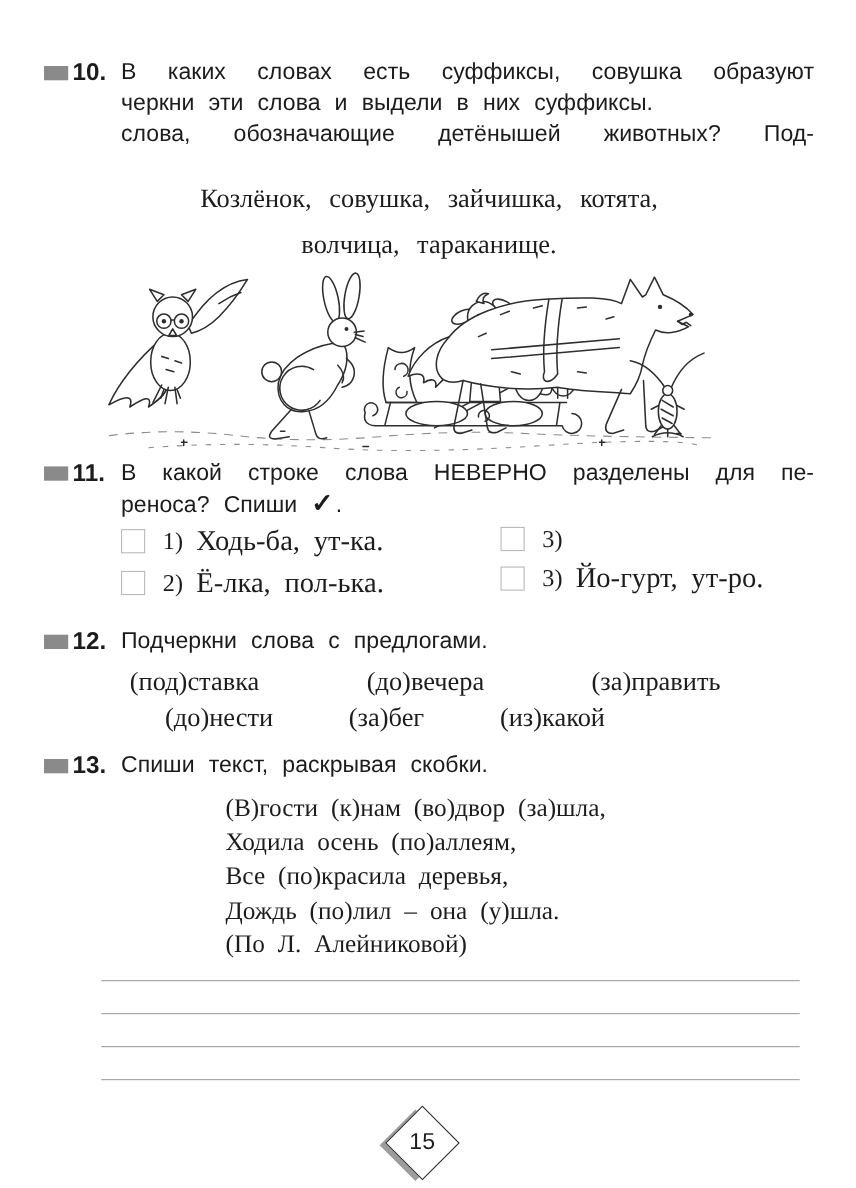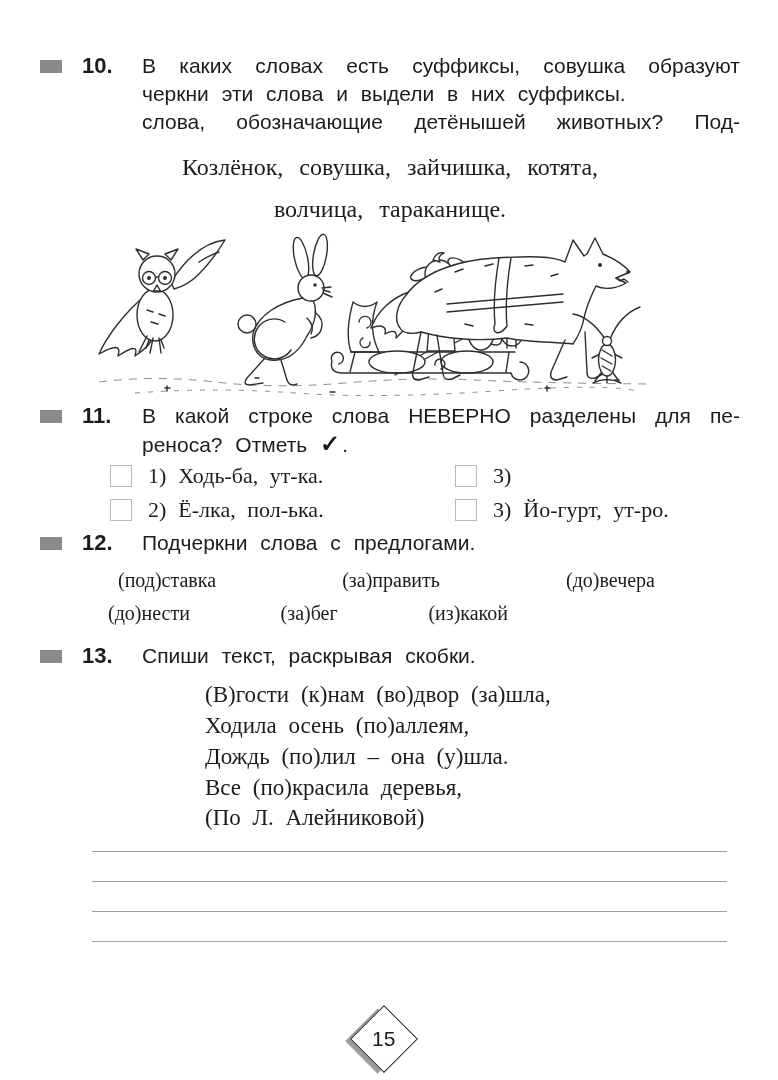--- a/index.html
+++ b/index.html
@@ -4,48 +4,48 @@
 <style>
   html,body{margin:0;padding:0;}
   body{
     width:778px;height:1080px;position:relative;overflow:hidden;
     background:#ffffff;color:#1c1c1c;
     font-family:"Liberation Sans",sans-serif;
   }
   .content{position:absolute;left:40px;top:52px;width:700px;}
 
   
-  .task-head{display:flex;align-items:flex-start;gap:16px;}
+  .task-head{display:flex;align-items:flex-start;}
   .marker{flex:0 0 22px;height:13px;background:#8a8a8a;margin-top:8px;}
   .task-num{flex:0 0 40px;margin-left:4px;font-weight:bold;font-size:22px;line-height:28px;}
   .task-body{flex:1;margin-left:4px;font-size:21px;line-height:28px;}
   .iline{word-spacing:7px;}
   .iline.full{text-align:justify;text-align-last:justify;word-spacing:normal;}
 
   
-  .wordlist{margin-top:10px;text-align:center;font-family:"Liberation Serif",serif;
+  .wordlist{margin-top:24px;text-align:center;font-family:"Liberation Serif",serif;
             font-size:24px;line-height:42px;word-spacing:10px;}
 
   
   .illus{margin:2px 0 0 55px;display:block;}
 
   
   .options{margin:4px 0 0 70px;display:flex;}
   .opt-col{display:flex;flex-direction:column;gap:8px;}
   .opt-col.left{width:345px;}
   .option{display:flex;align-items:center;}
   .checkbox{flex:0 0 20px;height:20px;border:1px solid #b9b9b9;background:#fff;margin-right:16px;}
   .opt-label{font-family:"Liberation Serif",serif;font-size:22px;margin-right:12px;}
-  .opt-text{font-family:"Liberation Serif",serif;font-size:22px;word-spacing:6px;}
+  .opt-text{font-family:"Liberation Serif",serif;font-size:26px;word-spacing:6px;}
 
   
   .prep-row{display:flex;justify-content:space-between;font-family:"Liberation Serif",serif;
-            font-size:20px;line-height:33px;}
+            font-size:24px;line-height:33px;}
   .prep-row.r1{width:537px;margin-left:78px;margin-top:7px;}
-  .prep-row.r2{width:400px;margin-left:68px;}
+  .prep-row.r2{width:400px;margin-left:110px;}
 
   
   .poem{margin:9px 0 0 165px;font-family:"Liberation Serif",serif;
         font-size:23px;line-height:31px;word-spacing:6px;}
   .attribution{margin-left:165px;width:455px;text-align:left;
                font-family:"Liberation Serif",serif;font-size:23px;line-height:30px;word-spacing:6px;}
 
   
   .check{font-weight:bold;font-size:24px;letter-spacing:2px;}
 
@@ -190,21 +190,21 @@
       <path class="ln" d="M498 151 q14 -7 28 0"></path>
     </g>
   </svg>
 
   <div class="task-head" style="">
     <div class="marker"></div>
     <div class="task-num">11.</div>
     <div class="task-body">
       <div class="iline full">В какой строке слова НЕВЕРНО разделены для пе-</div>
       <div class="iline">
-        <span>реноса? Отметь</span>
+        <span>реноса? Спиши</span>
         <span class="check">✓</span><span>.</span>
       </div>
     </div>
   </div>
 
   <div class="options">
     <div class="opt-col left">
       <div class="option">
         <div class="checkbox"></div>
         <span class="opt-label">1)</span>
@@ -222,52 +222,52 @@
         <span class="opt-label">3)</span>
       </div>
       <div class="option">
         <div class="checkbox"></div>
         <span class="opt-label">3)</span>
         <span class="opt-text">Йо-гурт, ут-ро.</span>
       </div>
     </div>
   </div>
 
-  <div class="task-head" style="margin-top:6px;">
+  <div class="task-head" style="margin-top:24px;">
     <div class="marker"></div>
     <div class="task-num">12.</div>
     <div class="task-body">
       <div class="iline">Подчеркни слова с предлогами.</div>
     </div>
   </div>
 
   <div class="prep-row r1">
     <span>(под)ставка</span>
+    <span>(до)вечера</span>
     <span>(за)править</span>
-    <span>(до)вечера</span>
   </div>
   <div class="prep-row r2">
     <span>(до)нести</span>
     <span>(за)бег</span>
     <span>(из)какой</span>
   </div>
 
   <div class="task-head" style="margin-top:12px;">
     <div class="marker"></div>
     <div class="task-num">13.</div>
     <div class="task-body">
       <div class="iline">Спиши текст, раскрывая скобки.</div>
     </div>
   </div>
 
   <div class="poem">
     <div>(В)гости (к)нам (во)двор (за)шла,</div>
     <div>Ходила осень (по)аллеям,</div>
+    <div>Все (по)красила деревья,</div>
     <div>Дождь (по)лил – она (у)шла.</div>
-    <div>Все (по)красила деревья,</div>
   </div>
   <div class="attribution">(По Л. Алейниковой)</div>
 
   <div class="write-area">
     <div class="write-line"></div>
     <div class="write-line"></div>
     <div class="write-line"></div>
     <div class="write-line"></div>
   </div>
 

